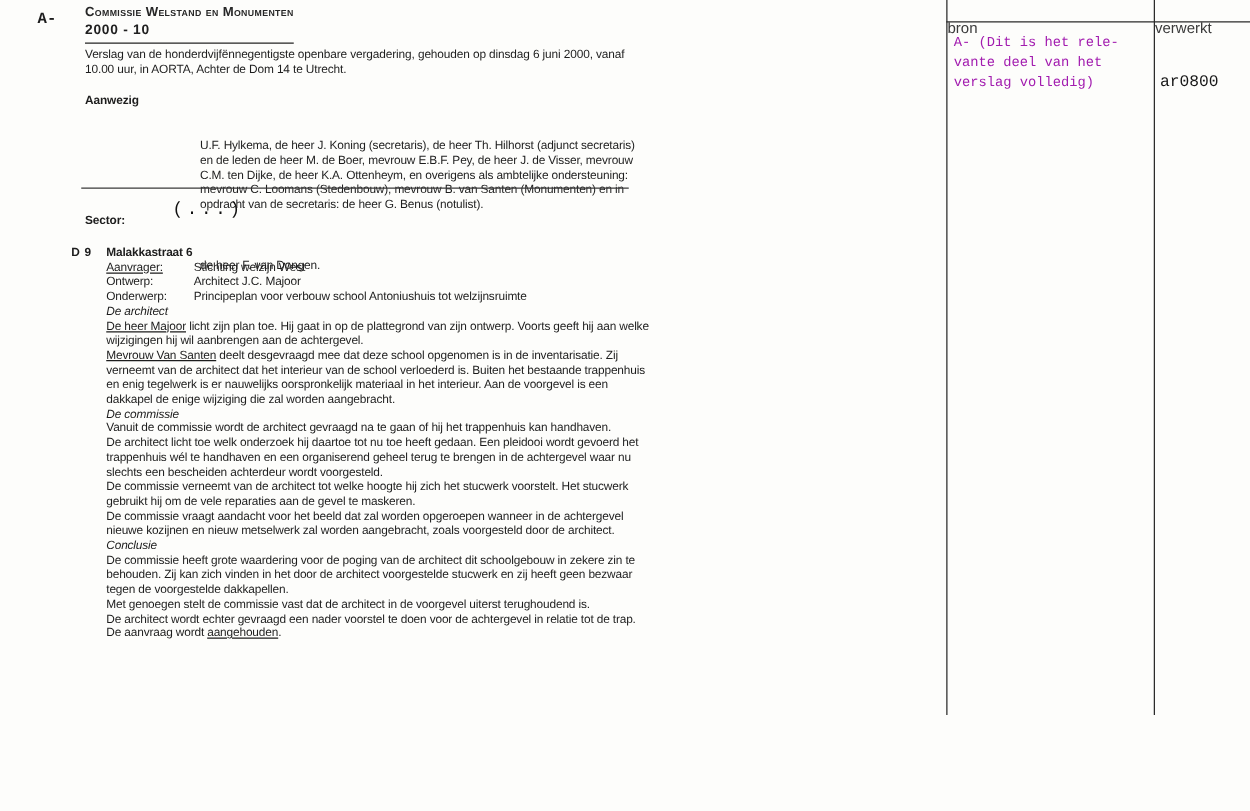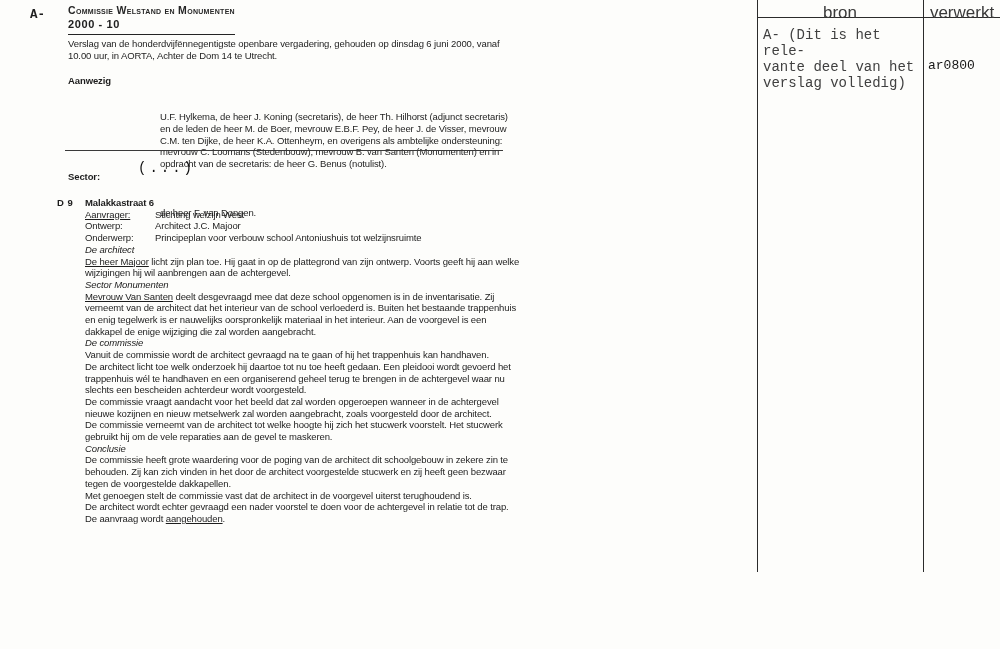--- a/index.html
+++ b/index.html
@@ -53,27 +53,27 @@
   .agenda .title{font-weight:700;}
   .agenda .fields{display:grid;grid-template-columns:70px 1fr;}
   .agenda .para,.agenda .bheading{margin:0;}
   .it{font-style:italic;}
   .u{text-decoration:underline;text-underline-offset:1px;}
   
   .vline{position:absolute;top:0;width:1.4px;height:572px;background:#2b2b2b;}
   .vline.left{left:757px;}
   .vline.right{left:923px;}
   .hline{position:absolute;left:757px;top:17px;width:243px;height:1.3px;background:#2b2b2b;}
-  .colhead{position:absolute;top:3px;font-size:17px;color:#3a3a3a;text-align:center;}
+  .colhead{position:absolute;top:15px;font-size:12px;color:#3a3a3a;text-align:left;}
   .colhead.bron{left:758px;width:164px;}
   .colhead.verwerkt{left:924px;width:76px;}
   .margin-note{
     position:absolute;left:763px;top:27px;width:158px;
-    font-family:"Liberation Mono",monospace;font-size:14px;line-height:16px;
-    white-space:pre-line;color:#404040;
+    font-family:"Liberation Mono",monospace;font-size:11px;line-height:16px;
+    white-space:pre-line;color:#a21caf;
   }
   .proc-code{
     position:absolute;left:928px;top:58px;
     font-family:"Liberation Mono",monospace;font-size:13px;color:#161616;
   }
 </style>
 </head>
 <body>
 
 <div class="page">
@@ -103,27 +103,26 @@
       <div class="u">Aanvrager:</div>
       <div>Stichting welzijn West</div>
       <div>Ontwerp:</div>
       <div>Architect J.C. Majoor</div>
       <div>Onderwerp:</div>
       <div>Principeplan voor verbouw school Antoniushuis tot welzijnsruimte</div>
     </div>
 
     <div class="bheading it">De architect</div>
     <div class="para"><span class="u">De heer Majoor</span><span> licht zijn plan toe. Hij gaat in op de plattegrond van zijn ontwerp. Voorts geeft hij aan welke wijzigingen hij wil aanbrengen aan de achtergevel.</span></div>
-    <div class="bheading it">Sector Monumenten</div>
     <div class="para"><span class="u">Mevrouw Van Santen</span><span> deelt desgevraagd mee dat deze school opgenomen is in de inventarisatie. Zij verneemt van de architect dat het interieur van de school verloederd is. Buiten het bestaande trappenhuis en enig tegelwerk is er nauwelijks oorspronkelijk materiaal in het interieur. Aan de voorgevel is een dakkapel de enige wijziging die zal worden aangebracht.</span></div>
     <div class="bheading it">De commissie</div>
     <div class="para">Vanuit de commissie wordt de architect gevraagd na te gaan of hij het trappenhuis kan handhaven.</div>
     <div class="para">De architect licht toe welk onderzoek hij daartoe tot nu toe heeft gedaan. Een pleidooi wordt gevoerd het trappenhuis wél te handhaven en een organiserend geheel terug te brengen in de achtergevel waar nu slechts een bescheiden achterdeur wordt voorgesteld.</div>
+    <div class="para">De commissie verneemt van de architect tot welke hoogte hij zich het stucwerk voorstelt. Het stucwerk gebruikt hij om de vele reparaties aan de gevel te maskeren.</div>
     <div class="para">De commissie vraagt aandacht voor het beeld dat zal worden opgeroepen wanneer in de achtergevel nieuwe kozijnen en nieuw metselwerk zal worden aangebracht, zoals voorgesteld door de architect.</div>
-    <div class="para">De commissie verneemt van de architect tot welke hoogte hij zich het stucwerk voorstelt. Het stucwerk gebruikt hij om de vele reparaties aan de gevel te maskeren.</div>
     <div class="bheading it">Conclusie</div>
     <div class="para">De commissie heeft grote waardering voor de poging van de architect dit schoolgebouw in zekere zin te behouden. Zij kan zich vinden in het door de architect voorgestelde stucwerk en zij heeft geen bezwaar tegen de voorgestelde dakkapellen.</div>
     <div class="para">Met genoegen stelt de commissie vast dat de architect in de voorgevel uiterst terughoudend is.</div>
     <div class="para"><span>De architect wordt echter gevraagd een nader voorstel te doen voor de achtergevel in relatie tot de trap. De aanvraag wordt </span><span class="u">aangehouden</span><span>.</span></div>
   </div>
 
   <div class="vline left"></div>
   <div class="vline right"></div>
   <div class="hline"></div>
   <div class="colhead bron">bron</div>

